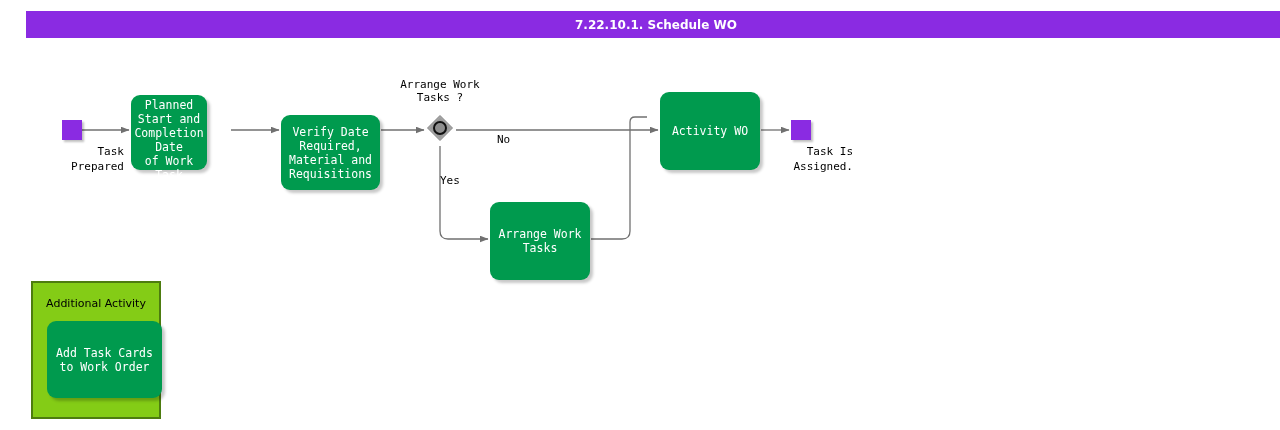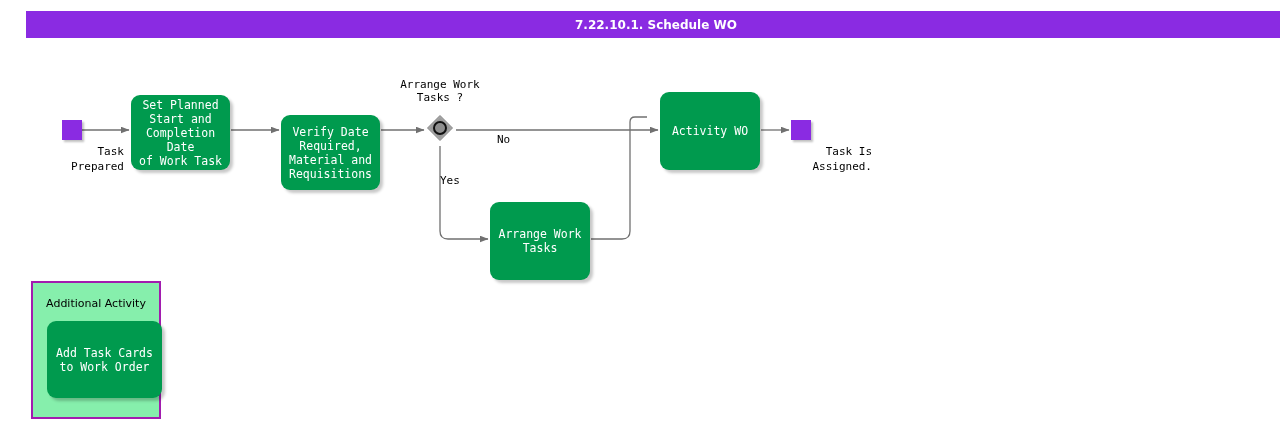--- a/index.html
+++ b/index.html
@@ -93,22 +93,22 @@
   .flow-label {
     position: absolute;
     font-family: "DejaVu Sans Mono", monospace;
     font-size: 11px;
     color: #000000;
   }
 
   
   .group-box {
     position: absolute;
-    background: #86efac;
-    border: 2px solid #a21caf;
+    background: #84cc16;
+    border: 2px solid #4d7c0f;
     box-sizing: border-box;
   }
   .group-title {
     position: absolute;
     font-family: "DejaVu Sans", sans-serif;
     font-size: 11px;
     color: #000000;
     text-align: center;
     width: 100%;
   }
@@ -151,21 +151,21 @@
       <path d="M761,130 L789,130"></path>
     </g>
 
     <path d="M591,239 L622,239 Q630,239 630,231 L630,122 Q630,117 635,117 L647,117" stroke="#707070" stroke-width="1.3" fill="none"></path>
   </svg>
 
   <div class="event" style="left:62px; top:120px;"></div>
   <div class="event-label" style="left:20px; top:144px; width:104px;">Task
 Prepared</div>
 
-  <div class="task" style="left:131px; top:95px; width:99px; height:75px;">Set Planned
+  <div class="task" style="left:131px; top:95px; width:76px; height:75px;">Set Planned
 Start and
 Completion Date
 of Work Task</div>
 
   <div class="task" style="left:281px; top:95px; width:99px; height:75px;margin-top:20px;">Verify Date
 Required,
 Material and
 Requisitions</div>
 
   <div class="gateway" style="left:426px; top:114px;">
@@ -180,21 +180,21 @@
 
   <div class="flow-label" style="left:497px; top:133px;">No</div>
   <div class="flow-label" style="left:440px; top:174px;">Yes</div>
 
   <div class="task" style="left:490px; top:202px; width:100px; height:78px;">Arrange Work
 Tasks</div>
 
   <div class="task" style="left:660px; top:92px; width:100px; height:78px;">Activity WO</div>
 
   <div class="event" style="left:791px; top:120px;"></div>
-  <div class="event-label" style="left:768px; top:144px; width:104px;">Task Is
+  <div class="event-label" style="left:749px; top:144px; width:104px;">Task Is
 Assigned.</div>
 
   <div class="group-box" style="left:31px; top:281px; width:130px; height:138px;">
     <div class="group-title" style="top:14px;">Additional Activity</div>
     <div class="task" style="left:14px; top:38px; width:115px; height:77px;">Add Task Cards
 to Work Order</div>
   </div>
 
 </div>
 

